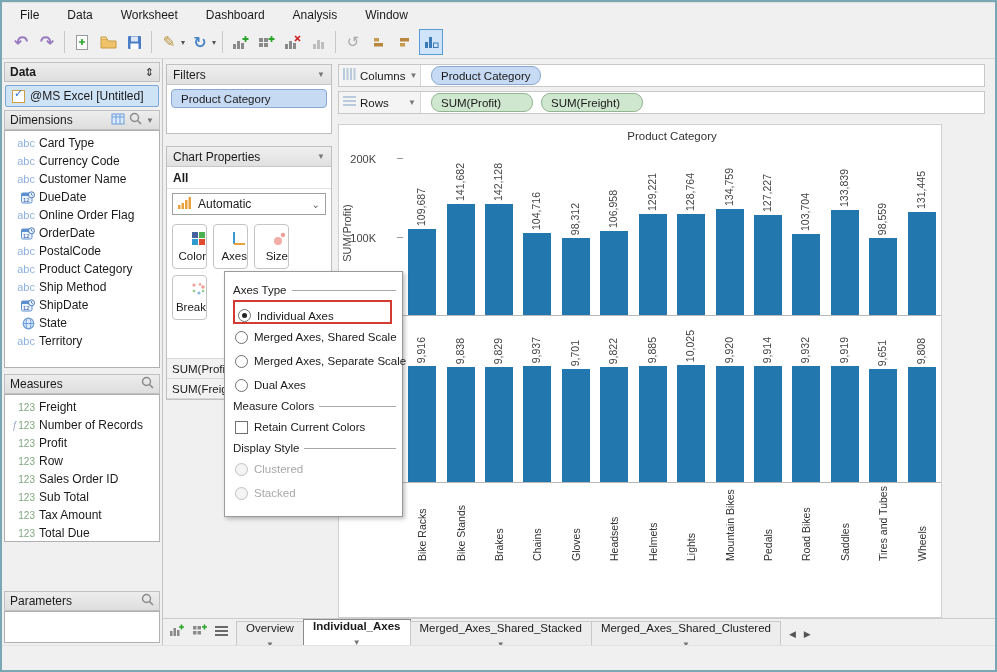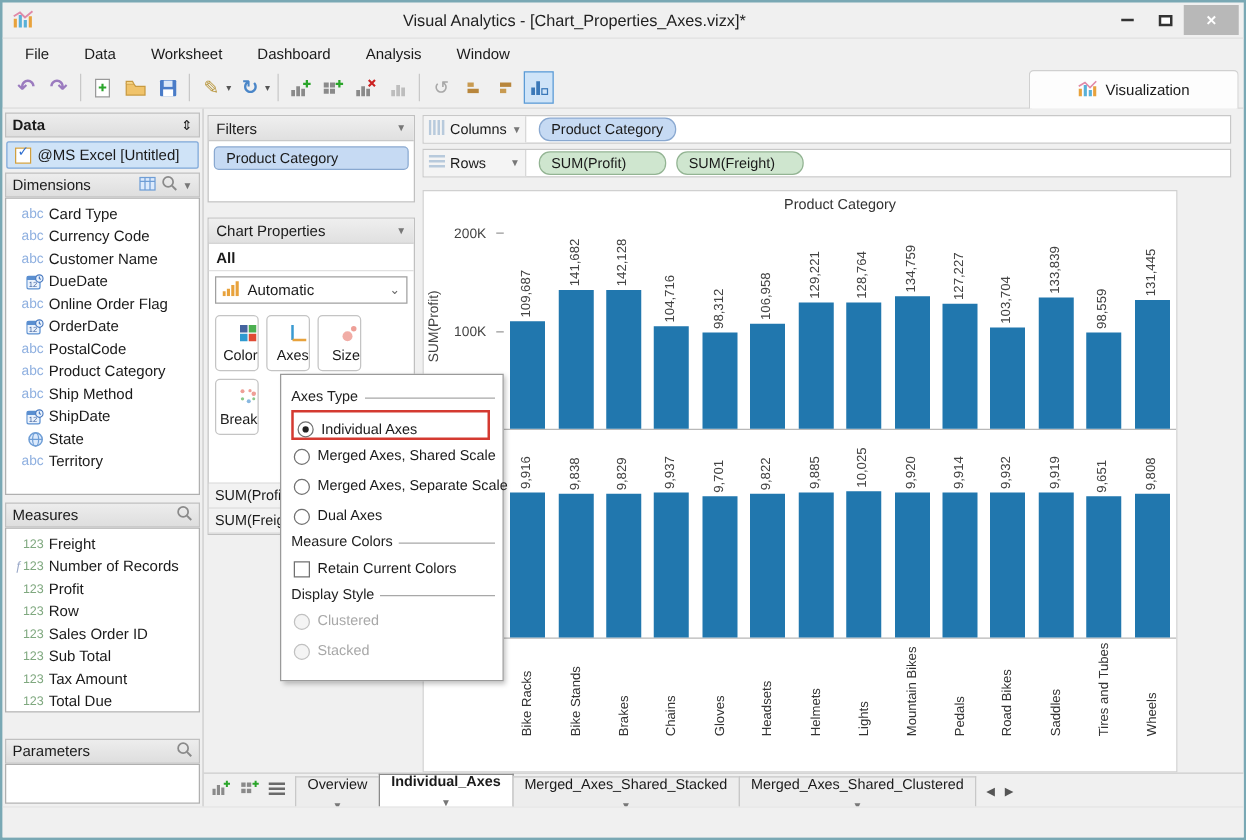--- a/index.html
+++ b/index.html
@@ -85,21 +85,21 @@
   .shelf-pills { display:flex; gap:8px; padding-left:10px; align-items:center; }
   .shelf-pills .pill { min-width:102px; }
   .caret { color:#777; font-size:8px; }
 
   
   .chart-box { flex:1; background:#fff; border:1px solid #d0d0d0; margin-right:43px; margin-top:6px; padding-top:5px; overflow:hidden; }
   .chart-title { text-align:center; font-size:11.5px; color:#333; padding-left:64px; height:20px; }
   .chart-row { display:flex; }
   .axis-col { width:64px; flex:none; position:relative; }
   .axis-name { position:absolute; left:2px; top:50%; transform:translateY(-50%) rotate(180deg); writing-mode:vertical-rl; font-size:11px; color:#444; white-space:nowrap; }
-  .tick { position:absolute; right:14px; font-size:11px; color:#444; }
+  .tick { position:absolute; right:27px; font-size:11px; color:#444; }
   .tick-dash { position:absolute; right:0; width:6px; height:1px; background:#999; }
   .plot { flex:1; position:relative; display:flex; border-bottom:1px solid #b8b8b8; }
   .plot-top { height:166px; }
   .plot-bottom { height:163px; margin-top:4px; }
   .bar-col { flex:1; position:relative; }
   .bar { position:absolute; bottom:0; left:50%; transform:translateX(-50%); width:28px; background:#2177ae; }
   .bar-vlabel { position:absolute; left:50%; margin-left:-7px; writing-mode:vertical-rl; transform:rotate(180deg); font-size:10.5px; color:#444; white-space:nowrap; }
   .xlabels { display:flex; margin-left:64px; height:86px; }
   .xlabel-cell { flex:1; display:flex; justify-content:center; }
   .xlabel { writing-mode:vertical-rl; transform:rotate(180deg); text-align:left; height:82px; font-size:10.5px; color:#333; padding-top:4px; }
@@ -129,41 +129,20 @@
 
   .statusbar { height:25px; flex:none; background:#f0f0f0; border-top:1px solid #e2e2e2; }
   .hamburger { display:inline-block; }
   .hamburger i { display:block; width:13px; height:2px; background:#6a6a6a; margin:2px 0; }
 </style>
 </head>
 <body>
 
 <div class="window">
 
-  <div class="titlebar">
-    <span class="app-ic">
-      <svg width="18" height="16">
-          <rect x="1" y="8" width="2.5" height="7" fill="#e8a23c"></rect>
-          <rect x="5" y="5" width="2.5" height="10" fill="#58b0d8"></rect>
-          <rect x="9" y="9" width="2.5" height="6" fill="#58b0d8"></rect>
-          <rect x="13" y="6" width="2.5" height="9" fill="#e8a23c"></rect>
-          <path d="M1 6 L6 3 L10 7 L16 2" stroke="#e08aa8" fill="none" stroke-width="1.5"></path>
-        </svg>
-    </span>
-    <span class="title">Visual Analytics - [Chart_Properties_Axes.vizx]*</span>
-    <span class="win-controls">
-      <span class="win-btn">
-          <span class="min-glyph"></span>
-        </span>
-      <span class="win-btn">
-          <span class="max-glyph"></span>
-        </span>
-      <span class="win-btn close">×</span>
-    </span>
-  </div>
 
   <div class="menubar" id="menubar">
       <span class="menu-item">File</span>
       <span class="menu-item">Data</span>
       <span class="menu-item">Worksheet</span>
       <span class="menu-item">Dashboard</span>
       <span class="menu-item">Analysis</span>
       <span class="menu-item">Window</span>
     </div>
 
@@ -252,30 +231,20 @@
           <rect x="2" y="8" width="5" height="3.5" fill="#c89a50"></rect>
         </svg>
       </span>
       <span class="tb-ic active-tool">
         <svg width="16" height="16">
           <rect x="2" y="8" width="3" height="6" fill="#3a78b8"></rect>
           <rect x="6" y="3" width="3" height="11" fill="#3a78b8"></rect>
           <rect x="10.5" y="9" width="4.5" height="4.5" fill="none" stroke="#3a78b8"></rect>
         </svg>
       </span>
-      <div class="viz-tab">
-      <span><svg width="16" height="14">
-            <rect x="1" y="7" width="2.5" height="6" fill="#e8a23c"></rect>
-            <rect x="5" y="4" width="2.5" height="9" fill="#58b0d8"></rect>
-            <rect x="9" y="8" width="2.5" height="5" fill="#58b0d8"></rect>
-            <rect x="12.5" y="5" width="2.5" height="8" fill="#e8a23c"></rect>
-            <path d="M1 5 L6 2 L10 6 L15 1" stroke="#e08aa8" fill="none" stroke-width="1.3"></path>
-          </svg></span>
-      <span>Visualization</span>
-    </div>
   </div>
 
   <div class="content">
 
     <div class="left-panel">
       <div class="panel-head data-head">
         <span class="ph-label">Data</span>
         <span class="updown">⇕</span>
       </div>
       <div class="source-item">

